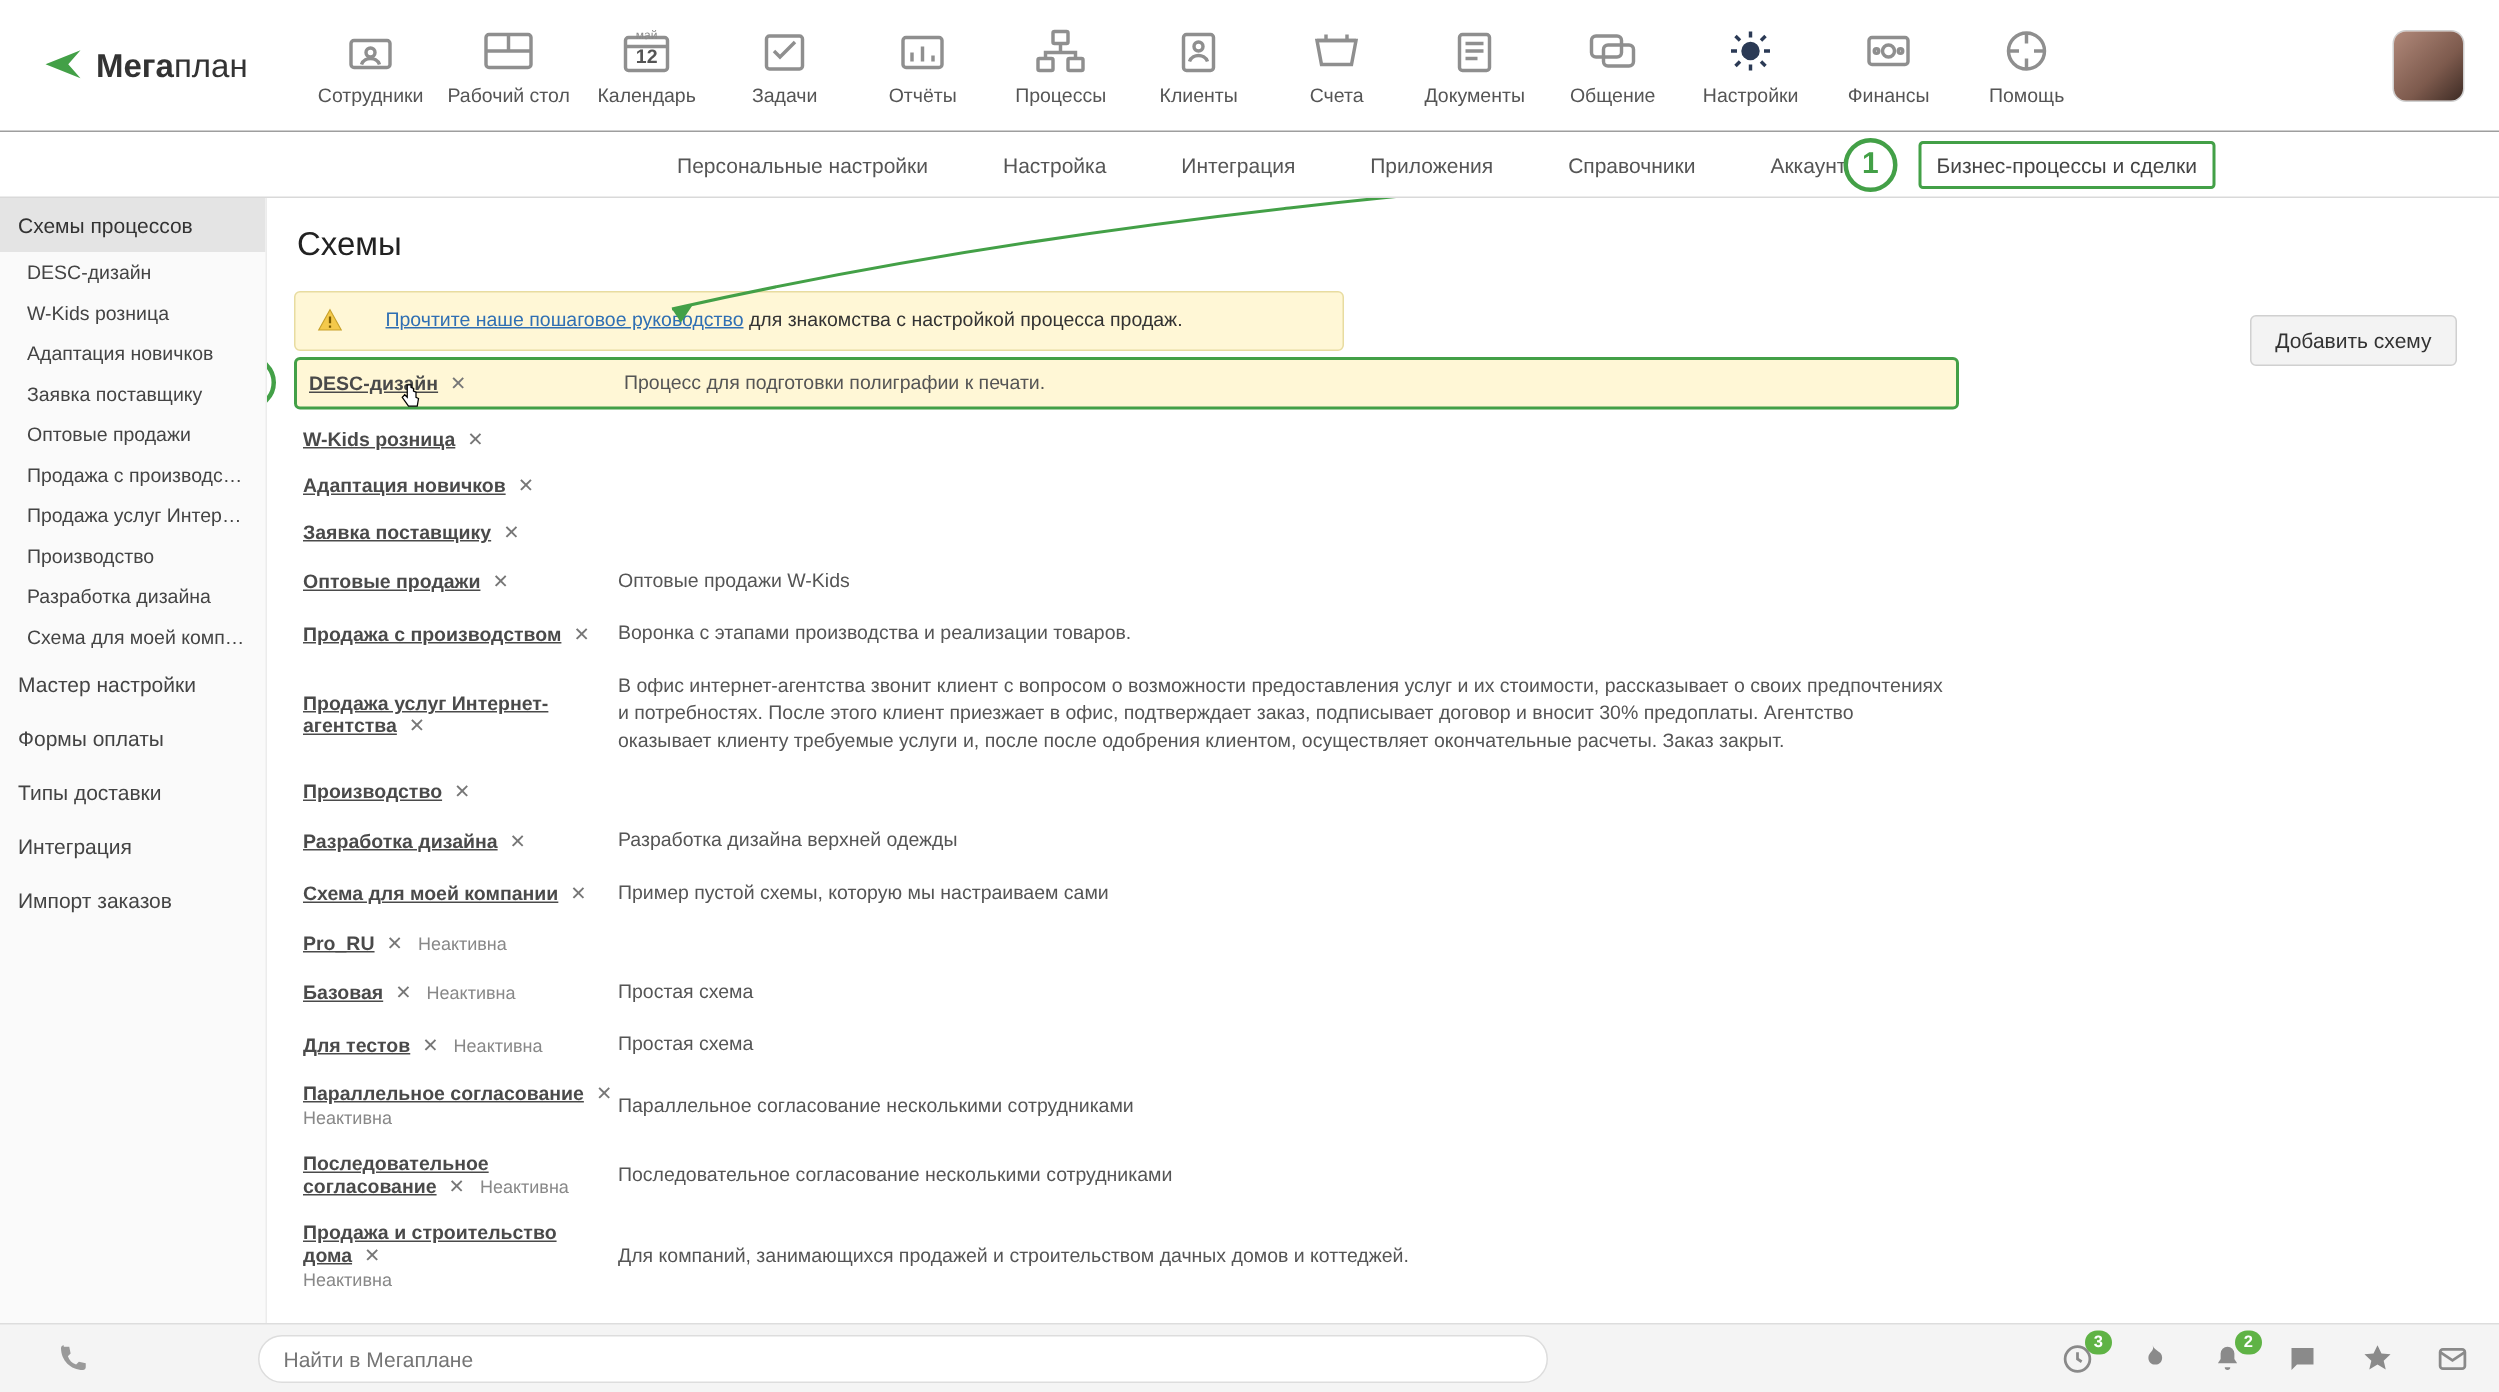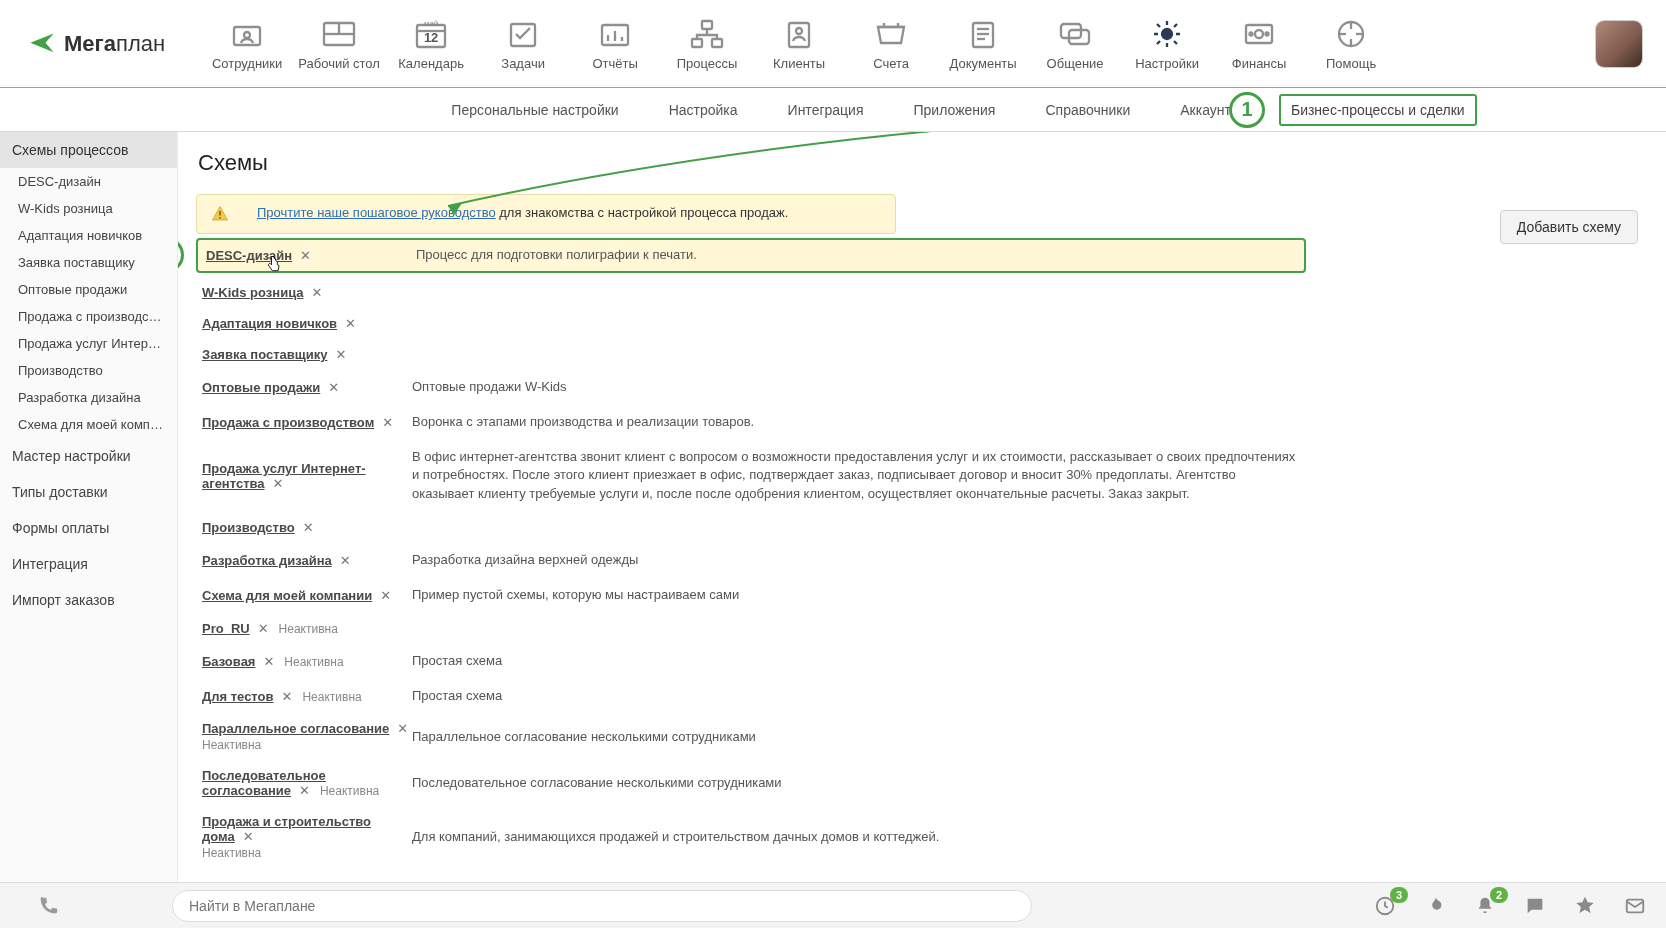--- a/index.html
+++ b/index.html
@@ -360,22 +360,22 @@
           <div class="side-sub">Оптовые продажи</div>
           <div class="side-sub">Продажа с производством</div>
           <div class="side-sub">Продажа услуг Интернет-аге…</div>
           <div class="side-sub">Производство</div>
           <div class="side-sub">Разработка дизайна</div>
           <div class="side-sub">Схема для моей компании</div>
         </div>
     </div>
     <div id="side-rows">
         <div class="side-row">Мастер настройки</div>
+        <div class="side-row">Формы оплаты</div>
         <div class="side-row">Типы доставки</div>
-        <div class="side-row">Формы оплаты</div>
         <div class="side-row">Интеграция</div>
         <div class="side-row">Импорт заказов</div>
       </div>
   </div>
 
   <div class="main">
 
     <svg class="arrow-overlay" style="left:120px;top:-44px;width:960px;height:160px" viewBox="0 0 960 160">
       <path d="M940 18 C780 30, 460 48, 150 118" stroke="#43a047" stroke-width="2" fill="none"></path>
       <path d="M150 118 l14 -3 l-8 12 z" fill="#43a047"></path>

